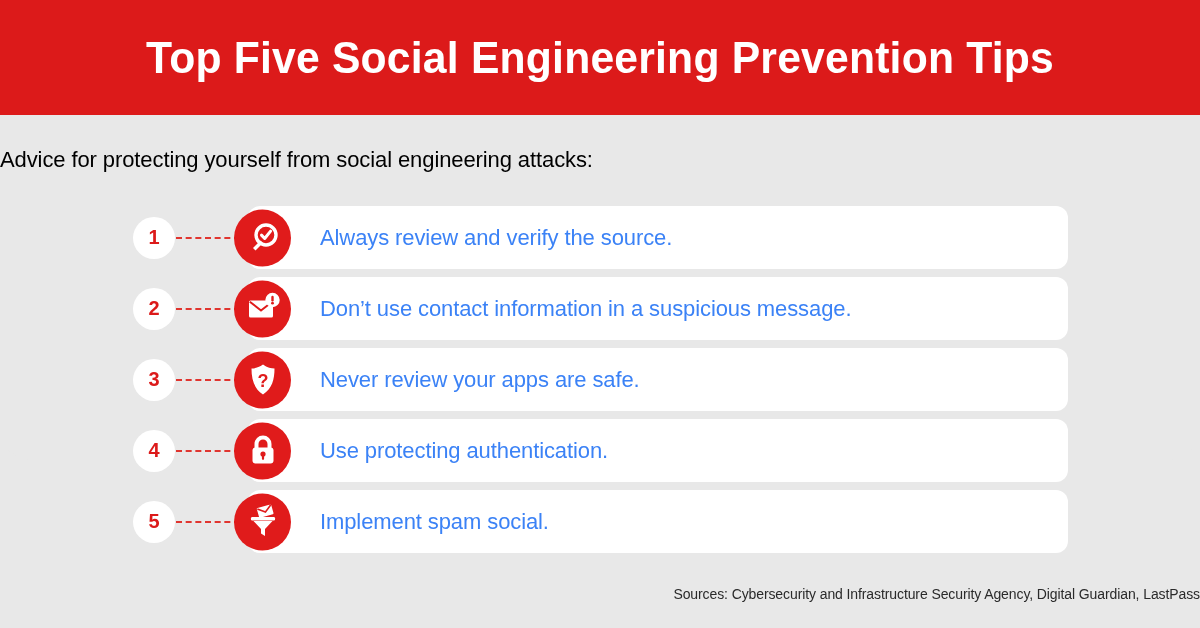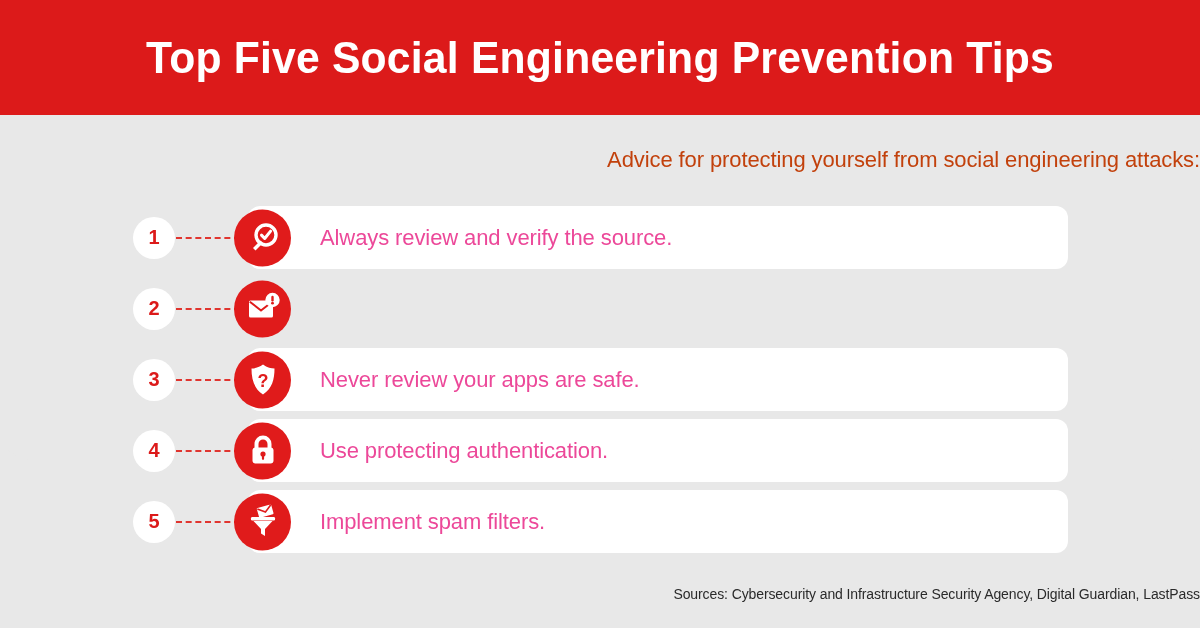--- a/index.html
+++ b/index.html
@@ -43,22 +43,22 @@
     white-space: nowrap;
     transform: scaleX(0.97);
   }
 
   
   .subtitle {
     position: absolute;
     left: 0;
     top: 147px;
     width: 1200px;
-    text-align: right;
-    color: #c2410c;
+    text-align: left;
+    color: #000000;
     font-size: 22px;
     font-weight: normal;
     letter-spacing: -0.1px;
   }
 
   
   .tips-list {
     position: absolute;
     left: 0;
     top: 206px;
@@ -127,21 +127,21 @@
     height: 63px;
     background: #ffffff;
     border-radius: 12px;
     z-index: 2;
   }
   .tip-text {
     position: absolute;
     left: 72px;
     top: 50%;
     transform: translateY(-50%);
-    color: #ec4899;
+    color: #3b82f6;
     font-size: 22px;
     letter-spacing: -0.1px;
     white-space: nowrap;
   }
 
   
   .sources {
     position: absolute;
     left: 0;
     top: 586px;
@@ -174,20 +174,23 @@
       <div class="icon-disc">
         <svg width="34" height="34" viewBox="0 0 34 34" aria-hidden="true">
           <path d="M7 27.5 L14.5 20 L17 22.5 L9.5 30 Z" fill="#ffffff"></path>
           <circle cx="20" cy="14.5" r="10" fill="none" stroke="#ffffff" stroke-width="3.4"></circle>
           <path d="M15.5 14.6 L18.7 18 L24.6 10.6" fill="none" stroke="#ffffff" stroke-width="3" stroke-linecap="round" stroke-linejoin="round"></path>
         </svg>
       </div>
     </div>
 
     <div class="tip-row">
+      <div class="tip-card">
+        <span class="tip-text">Don’t use contact information in a suspicious message.</span>
+      </div>
       <div class="num-badge">2</div>
       <div class="connector"></div>
       <div class="icon-disc">
         <svg width="34" height="34" viewBox="0 0 34 34" aria-hidden="true">
           <rect x="3" y="9" width="24" height="17" rx="1.5" fill="#ffffff"></rect>
           <path d="M3.8 10.2 L15 19 L26.2 10.2" fill="none" stroke="#e01b1b" stroke-width="2"></path>
           <circle cx="26.5" cy="8.5" r="7.2" fill="#ffffff"></circle>
           <rect x="25.3" y="4.3" width="2.4" height="5.6" rx="1.2" fill="#e01b1b"></rect>
           <circle cx="26.5" cy="11.7" r="1.4" fill="#e01b1b"></circle>
         </svg>
@@ -219,21 +222,21 @@
           <path d="M8.5 15 V10.5 a6.5 6.5 0 0 1 13 0 V15" fill="none" stroke="#ffffff" stroke-width="4"></path>
           <rect x="4.5" y="14" width="21" height="16" rx="3" fill="#ffffff"></rect>
           <circle cx="15" cy="20.5" r="2.6" fill="#e01b1b"></circle>
           <rect x="13.9" y="21" width="2.2" height="5.4" rx="1.1" fill="#e01b1b"></rect>
         </svg>
       </div>
     </div>
 
     <div class="tip-row">
       <div class="tip-card">
-        <span class="tip-text">Implement spam filters.</span>
+        <span class="tip-text">Implement spam social.</span>
       </div>
       <div class="num-badge">5</div>
       <div class="connector"></div>
       <div class="icon-disc">
         <svg width="32" height="34" viewBox="0 0 32 34" aria-hidden="true">
           <g transform="rotate(-16 17 8)">
             <rect x="11" y="2" width="15" height="10" rx="1" fill="#ffffff"></rect>
             <path d="M11.6 2.7 L18.5 8 L25.4 2.7" fill="none" stroke="#e01b1b" stroke-width="1.6"></path>
           </g>
           <rect x="4" y="12.5" width="24" height="3.6" rx="1.3" fill="#ffffff"></rect>

